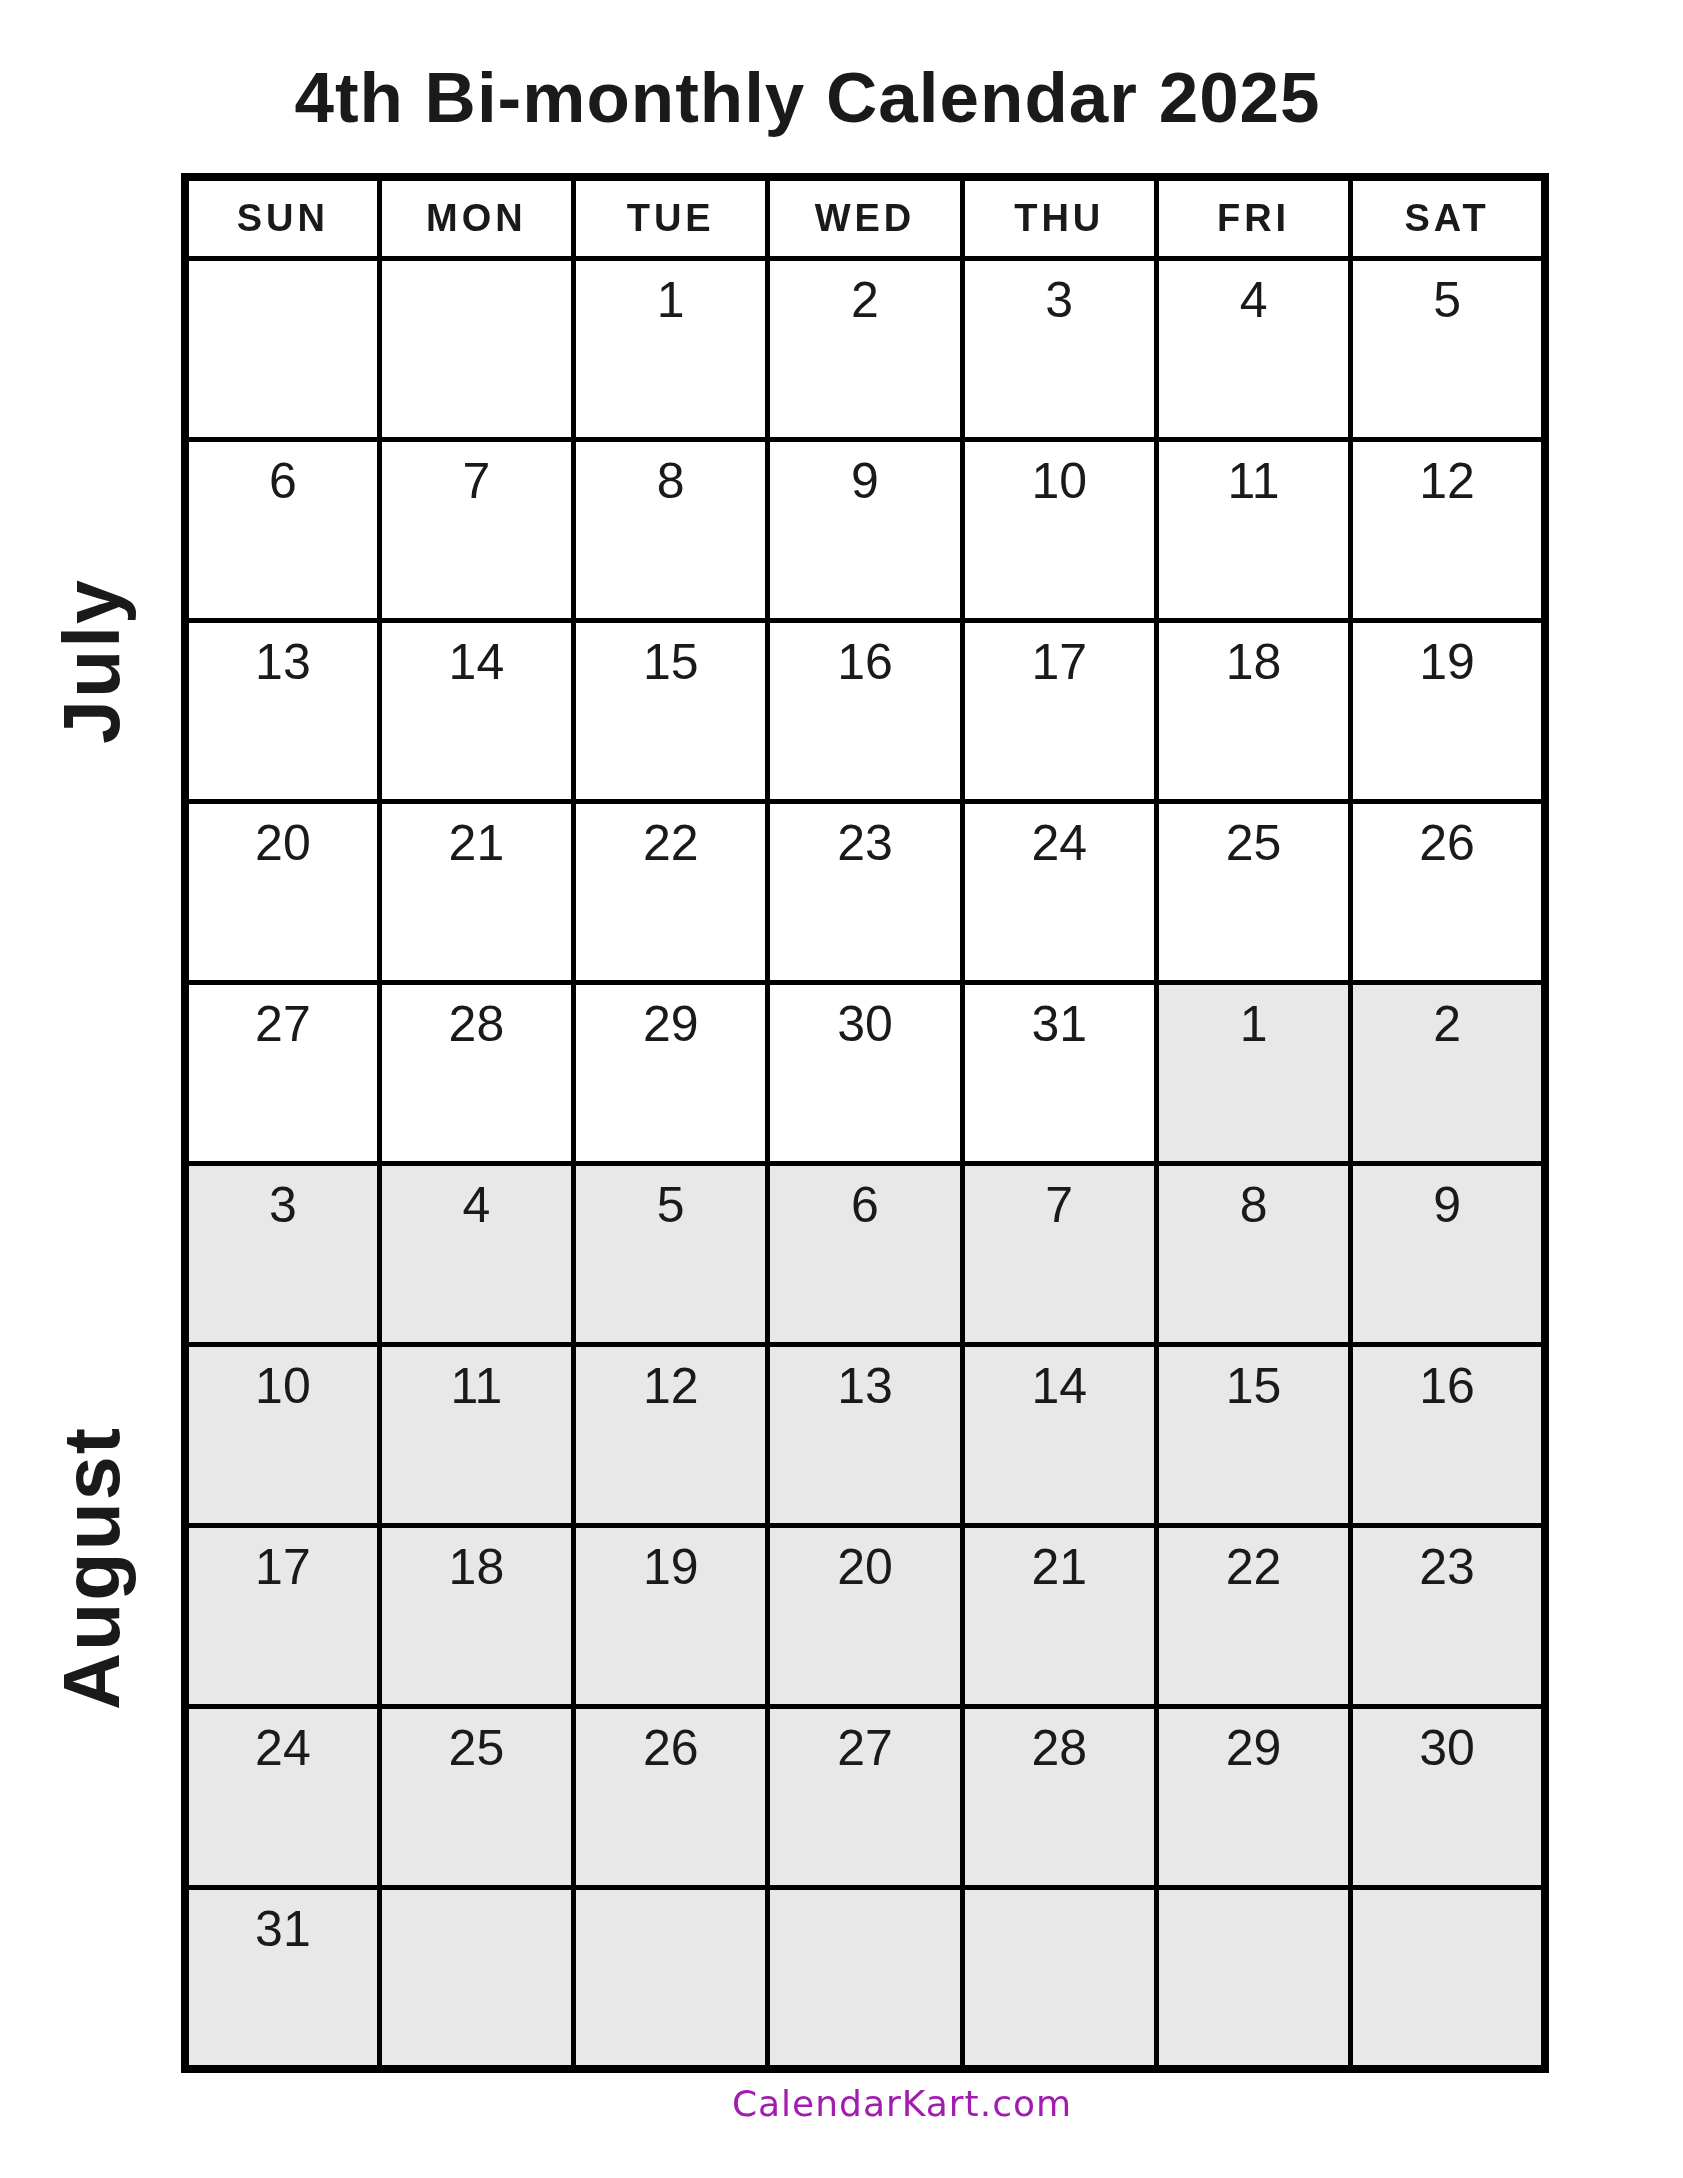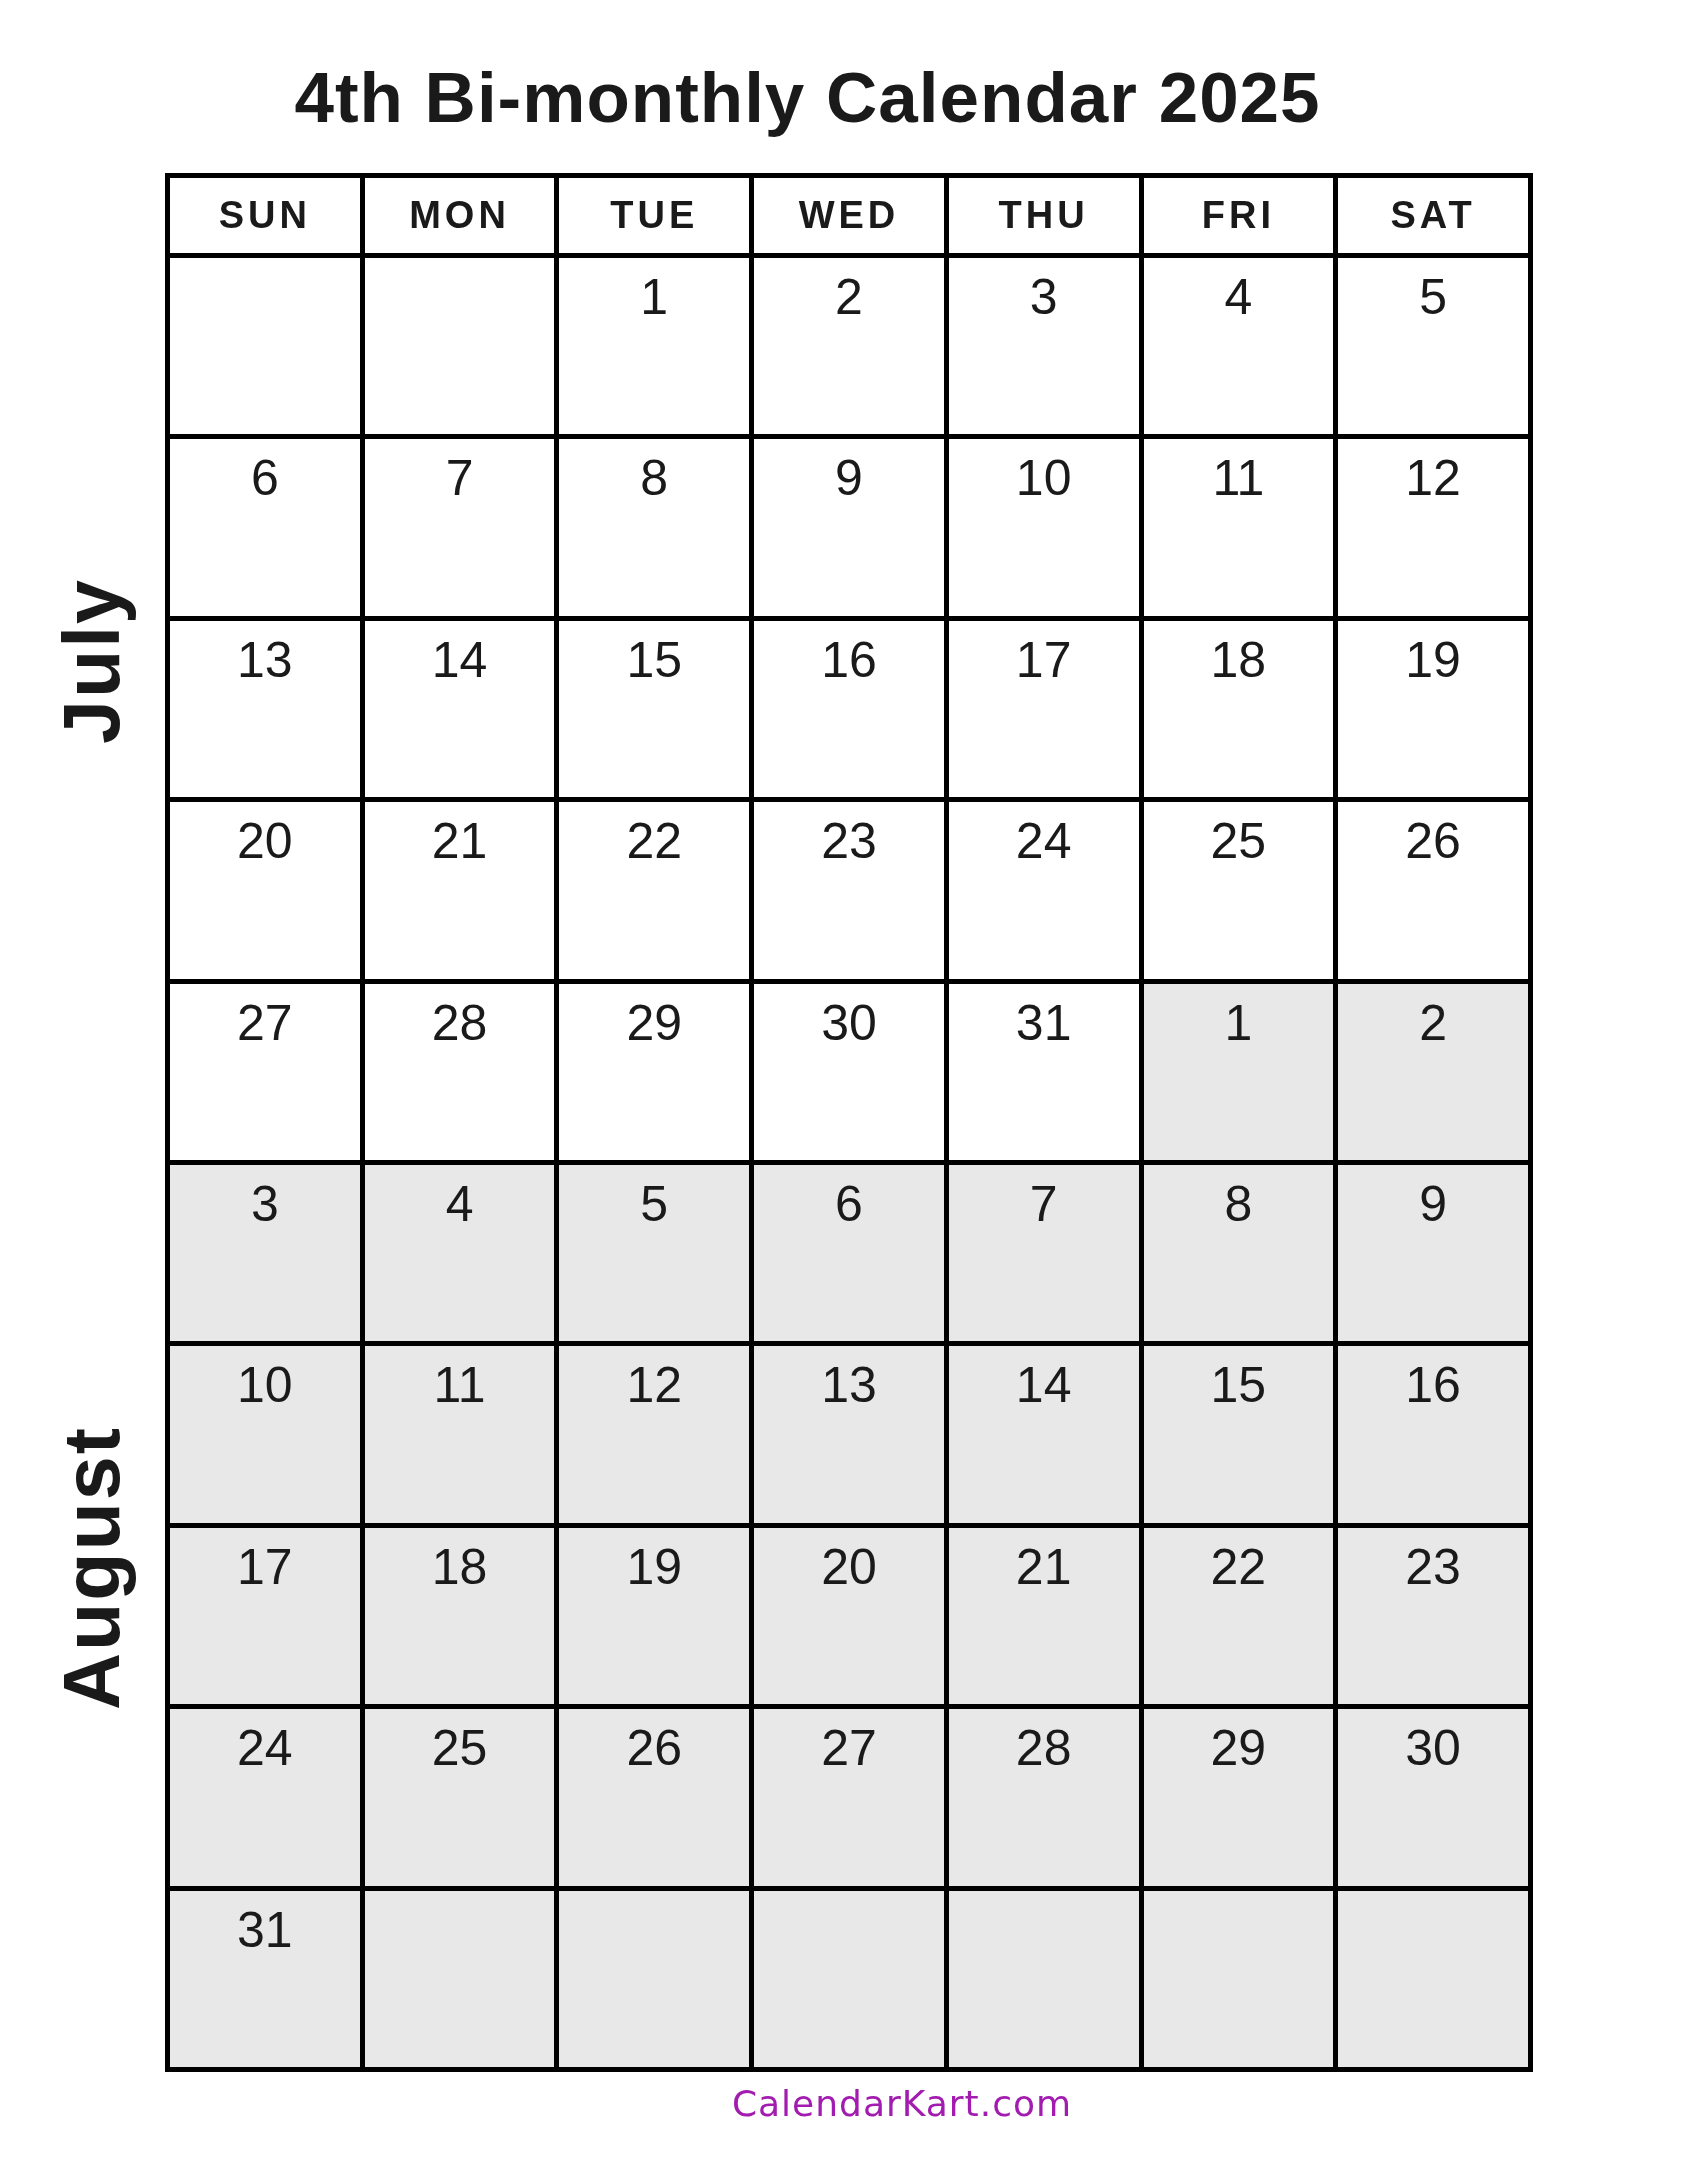--- a/index.html
+++ b/index.html
@@ -23,27 +23,27 @@
     width: 1683px;
     text-align: center;
     font-size: 71px;
     font-weight: bold;
     letter-spacing: 1px;
     color: #1a1a1a;
     white-space: nowrap;
   }
   table.calendar {
     position: absolute;
-    left: 165px;
+    left: 181px;
     top: 173px;
     width: 1368px;
     height: 1899px;
     border-collapse: collapse;
     table-layout: fixed;
-    border: 4px solid #000000;
+    border: 8px solid #000000;
     background: #86efac;
   }
   table.calendar th {
     border: 5px solid #000;
     height: 73px;
     font-size: 38px;
     font-weight: bold;
     letter-spacing: 4px;
     text-align: center;
     vertical-align: middle;

